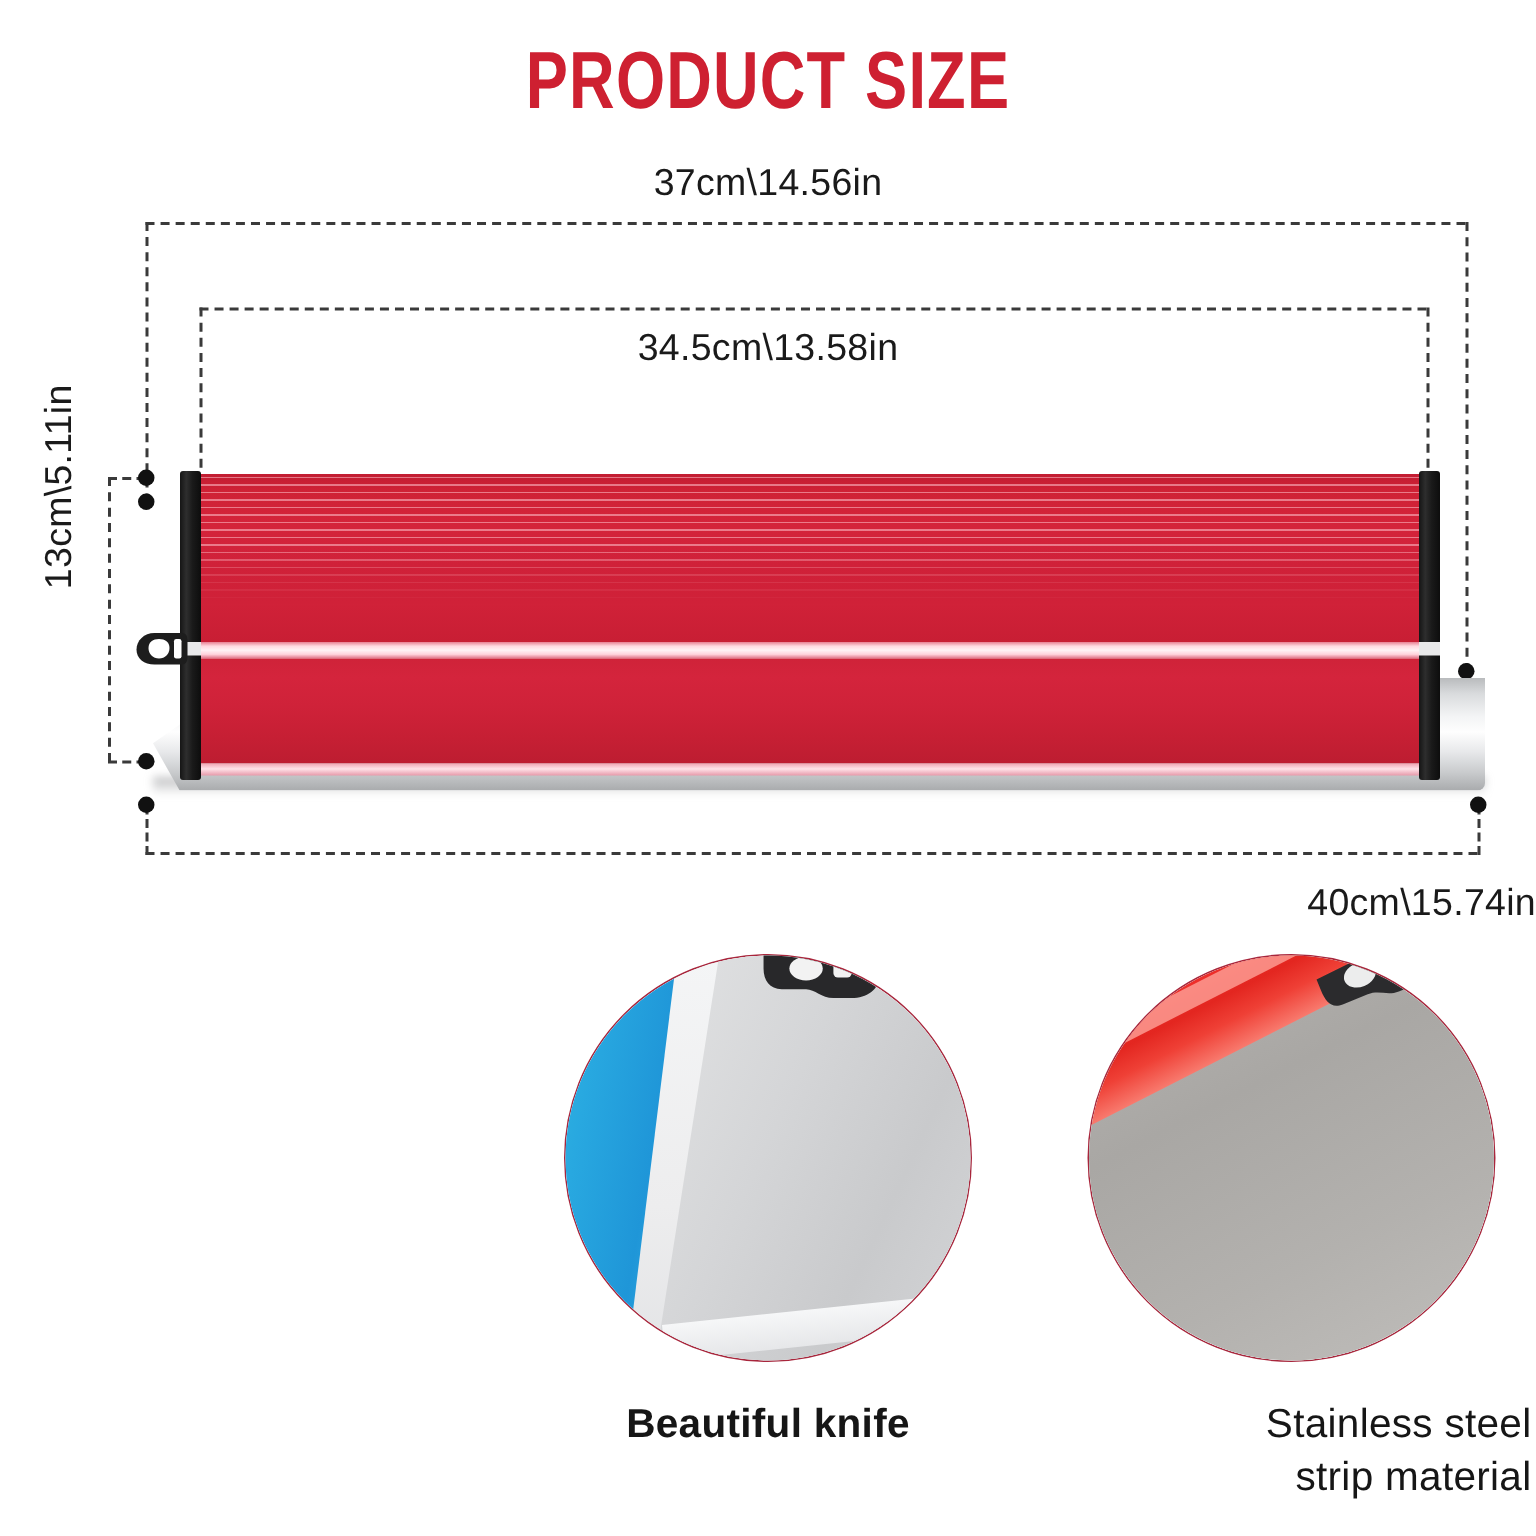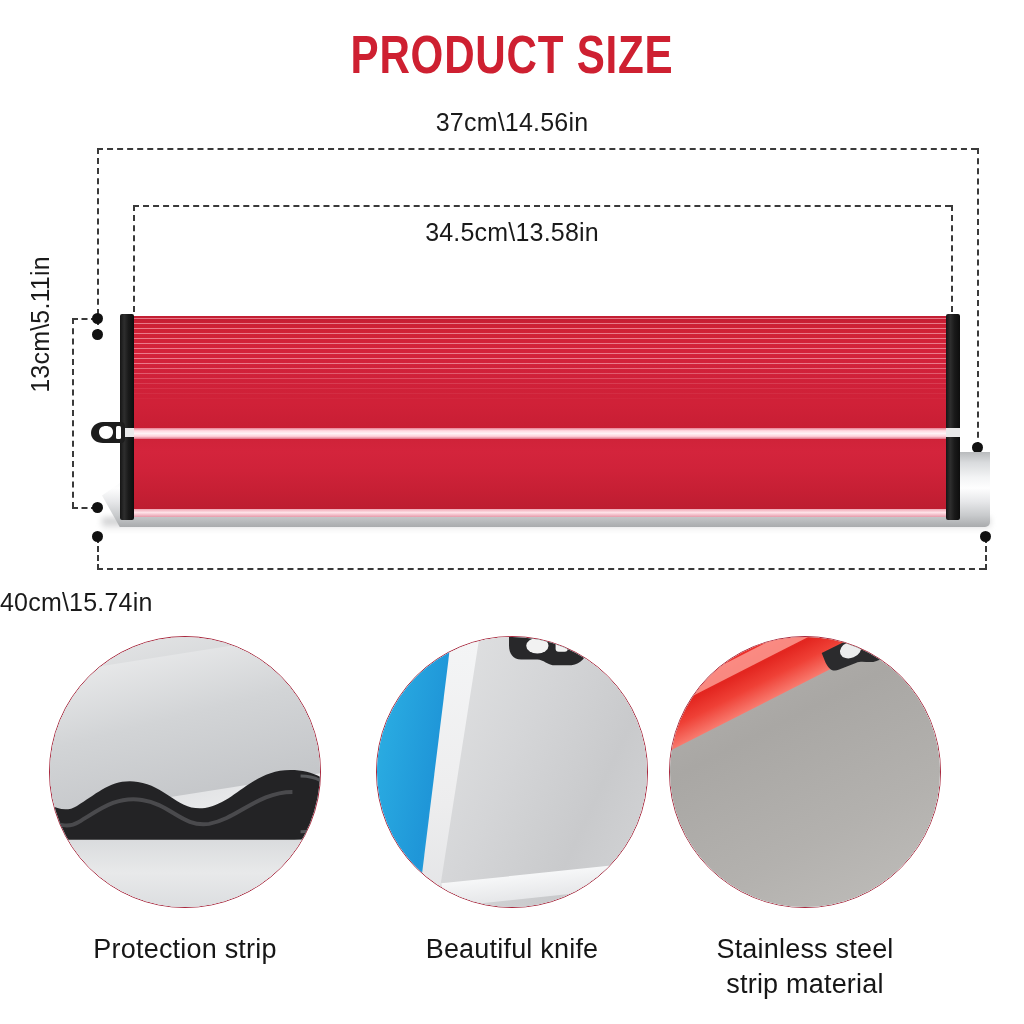--- a/index.html
+++ b/index.html
@@ -37,21 +37,21 @@
   
   .dim-label {
     position: absolute;
     font-size: 25px;
     color: #1a1a1a;
     white-space: nowrap;
     letter-spacing: 0.2px;
   }
   #dim-top-outer { top: 108px; left: 0; width: 1024px; text-align: center; }
   #dim-top-inner { top: 218px; left: 0; width: 1024px; text-align: center; }
-  #dim-bottom    { top: 588px; left: 0; width: 1024px; text-align: left; }
+  #dim-bottom    { top: 588px; left: 0; width: 1024px; text-align: right; }
   #dim-left {
     top: 310px;
     left: -70px;
     width: 220px;
     text-align: center;
     transform: rotate(-90deg);
     transform-origin: center center;
   }
 
   
@@ -256,22 +256,22 @@
     left: 0;
     width: 1024px;
     height: 388px;
   }
   .feature {
     position: absolute;
     width: 320px;
     text-align: center;
   }
   #feature-0 { left: 25px; }
-  #feature-1 { left: 352px; }
-  #feature-2 { left: 645px; }
+  #feature-1 { left: 352px; font-weight: bold; }
+  #feature-2 { left: 701px; text-align: right; }
 
   .circle {
     position: relative;
     width: 270px;
     height: 270px;
     margin: 0 auto;
     border-radius: 50%;
     border: 1.6px solid #a8263c;
     overflow: hidden;
     background: #f2f2f2;
@@ -443,39 +443,20 @@
                C35 24, 34 26, 31 26 L13 26 C6 26, 1 22, 1 16 Z" fill="#1d1d1d"></path>
       <path d="M9 15 C9 11, 12 9, 16 9 C20 9, 23 11, 23 15
                C23 19, 20 22, 16 22 C12 22, 9 19, 9 15 Z" fill="#ffffff"></path>
       <rect x="26" y="9" width="5" height="13" rx="1.5" fill="#ffffff"></rect>
     </svg>
   </div>
 </div>
 
 <div class="features">
 
-  <div class="feature" id="feature-0">
-    <div class="circle">
-      <div class="c1-bg"></div>
-      <div class="c1-grey-sheet"></div>
-      <div class="c1-floor"></div>
-      <div class="c1-rubber">
-        <svg width="100%" height="100%" viewBox="0 0 340 92" preserveAspectRatio="none">
-          <path d="M0 46 C18 30, 36 64, 58 50 C78 38, 92 22, 118 26
-                   C146 30, 158 56, 184 52 C214 47, 230 14, 268 14
-                   C300 14, 318 34, 318 50 C318 68, 300 84, 272 84
-                   L30 84 C10 84, 0 66, 0 46 Z" fill="#232325"></path>
-          <path d="M0 62 C20 48, 38 80, 60 66 C80 54, 96 40, 122 44
-                   C150 48, 162 72, 188 68 C216 63, 236 36, 270 36" stroke="#4a4a4d" stroke-width="4" fill="none"></path>
-          <path d="M278 20 C300 20, 312 34, 312 49 C312 64, 300 76, 278 76" stroke="#55575a" stroke-width="3" fill="none"></path>
-        </svg>
-      </div>
-    </div>
-    <div class="caption">Protection strip</div>
-  </div>
 
   <div class="feature" id="feature-1">
     <div class="circle">
       <div class="c2-bg"></div>
       <div class="c2-blade"></div>
       <div class="c2-blue"></div>
       <div class="c2-blade-edge"></div>
       <div class="c2-clip">
         <svg width="100%" height="100%" viewBox="0 0 80 44" preserveAspectRatio="none">
           <path d="M2 2 L78 2 L78 20 C78 28, 70 34, 60 34 L48 34

